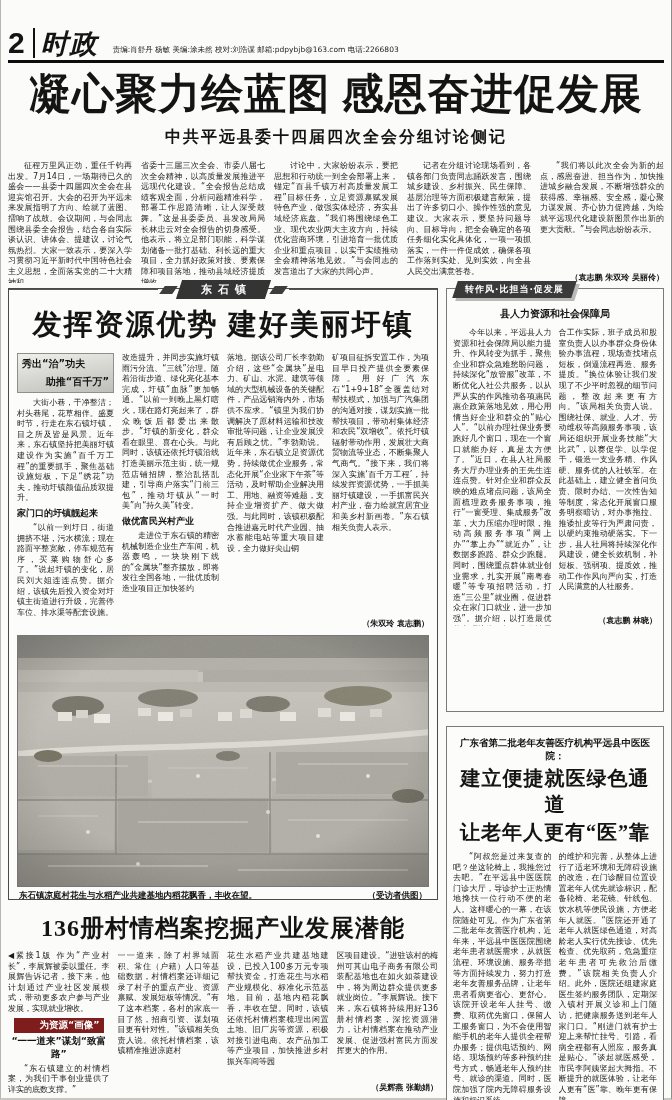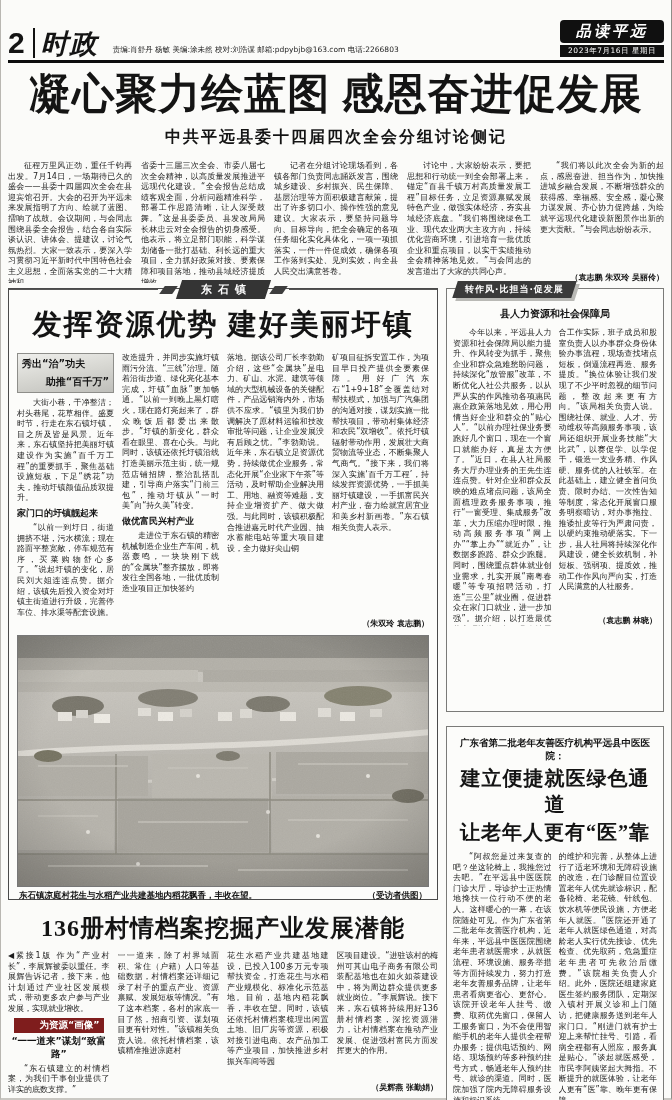--- a/index.html
+++ b/index.html
@@ -71,42 +71,38 @@
 </head>
 <body>
 
 <div class="frame"></div>
 
 <div class="hdr">
   <div class="pageno">2</div>
   <div class="vline"></div>
   <div class="section">时政</div>
   <div class="credits">责编:肖舒丹 杨敏  美编:涂未然  校对:刘浩谋  邮箱:pdpybjb@163.com  电话:2266803</div>
-  <div class="mast">
-    <div class="mastlogo">品读平远</div>
-    <div class="mastdate">2023年7月16日 星期日</div>
-  </div>
 </div>
 <div class="hrule"></div>
 
 <div class="lead">
   <h1>凝心聚力绘蓝图 感恩奋进促发展</h1>
   <div class="deck">中共平远县委十四届四次全会分组讨论侧记</div>
   <div class="cols">
     <div class="col">
         <p class="bodytxt ind">征程万里风正劲，重任千钧再出发。7月14日，一场期待已久的盛会——县委十四届四次全会在县迎宾馆召开。大会的召开为平远未来发展指明了方向、绘就了蓝图、擂响了战鼓。会议期间，与会同志围绕县委全会报告，结合各自实际谈认识、讲体会、提建议，讨论气氛热烈。大家一致表示，要深入学习贯彻习近平新时代中国特色社会主义思想，全面落实党的二十大精神和</p>
       </div>
     <div class="col">
         <p class="bodytxt">省委十三届三次全会、市委八届七次全会精神，以高质量发展推进平远现代化建设。“全会报告总结成绩客观全面，分析问题精准科学，部署工作思路清晰，让人深受鼓舞。”这是县委委员、县发改局局长林忠云对全会报告的切身感受。他表示，将立足部门职能，科学谋划储备一批打基础、利长远的重大项目，全力抓好政策对接、要素保障和项目落地，推动县域经济提质增效。</p>
       </div>
     <div class="col">
+        <p class="bodytxt ind">讨论中，大家纷纷表示，要把思想和行动统一到全会部署上来，锚定“百县千镇万村高质量发展工程”目标任务，立足资源禀赋发展特色产业，做强实体经济，夯实县域经济底盘。“我们将围绕绿色工业、现代农业两大主攻方向，持续优化营商环境，引进培育一批优质企业和重点项目，以实干实绩推动全会精神落地见效。”与会同志的发言道出了大家的共同心声。</p>
+      </div>
+    <div class="col">
         <p class="bodytxt ind">记者在分组讨论现场看到，各镇各部门负责同志踊跃发言，围绕城乡建设、乡村振兴、民生保障、基层治理等方面积极建言献策，提出了许多切口小、操作性强的意见建议。大家表示，要坚持问题导向、目标导向，把全会确定的各项任务细化实化具体化，一项一项抓落实，一件一件促成效，确保各项工作落到实处、见到实效，向全县人民交出满意答卷。</p>
-      </div>
-    <div class="col">
-        <p class="bodytxt ind">讨论中，大家纷纷表示，要把思想和行动统一到全会部署上来，锚定“百县千镇万村高质量发展工程”目标任务，立足资源禀赋发展特色产业，做强实体经济，夯实县域经济底盘。“我们将围绕绿色工业、现代农业两大主攻方向，持续优化营商环境，引进培育一批优质企业和重点项目，以实干实绩推动全会精神落地见效。”与会同志的发言道出了大家的共同心声。</p>
       </div>
     <div class="col">
       <p class="bodytxt ind">“我们将以此次全会为新的起点，感恩奋进、担当作为，加快推进城乡融合发展，不断增强群众的获得感、幸福感、安全感，凝心聚力谋发展、齐心协力促跨越，为绘就平远现代化建设新图景作出新的更大贡献。”与会同志纷纷表示。</p>
       <div class="byline">（袁志鹏 朱双玲 吴丽伶）</div>
     </div>
   </div>
 </div>
 
 <div class="townbox">
   <div class="badgerow">

